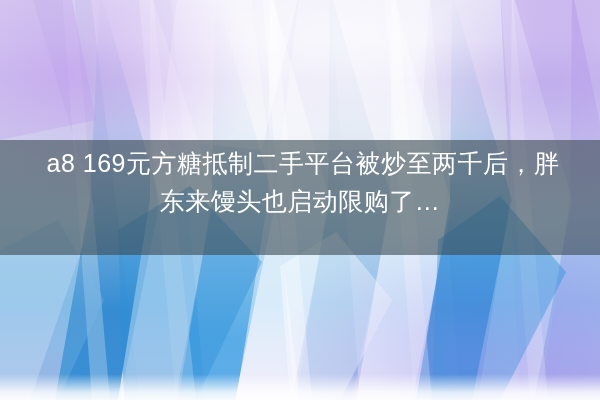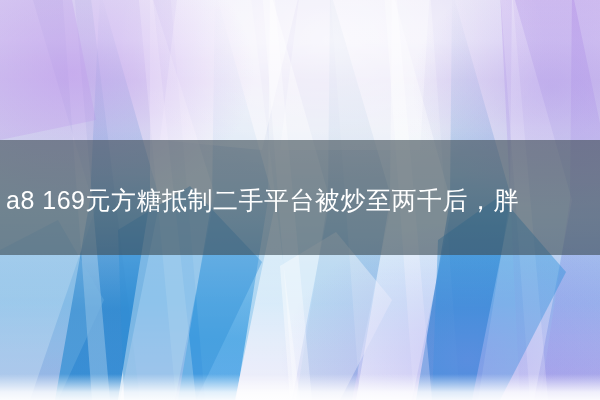--- a/index.html
+++ b/index.html
@@ -64,21 +64,21 @@
 
   
   #caption-band {
     position: absolute;
     left: 0;
     right: 0;
     top: 140px;
     height: 115px;
     background: rgba(58,74,82,0.60);
     display: flex;
-    flex-direction: row;
+    flex-direction: column;
     align-items: center;
     justify-content: flex-start;
     box-sizing: border-box;
     padding-top: 4px;
   }
 
   .caption-line {
     color: #ffffff;
     font-size: 25px;
     line-height: 38px;
@@ -162,15 +162,16 @@
     <polygon points="178,-10 300,-10 262,150 160,140" fill="#ffffff" opacity="0.42"></polygon>
     <polygon points="300,-10 430,-10 420,150 280,150" fill="#ffffff" opacity="0.30"></polygon>
     <polygon points="0,-10 70,-10 96,120 0,140" fill="#bb96ea" opacity="0.28"></polygon>
   </svg>
 
   <div class="bloom"></div>
   <div class="bottom-haze"></div>
 
   <div id="caption-band">
     <div class="caption-line line1">a8 169元方糖抵制二手平台被炒至两千后，胖</div>
+    <div class="caption-line line2">东来馒头也启动限购了…</div>
   </div>
 
 </div>
 
 </body></html>

